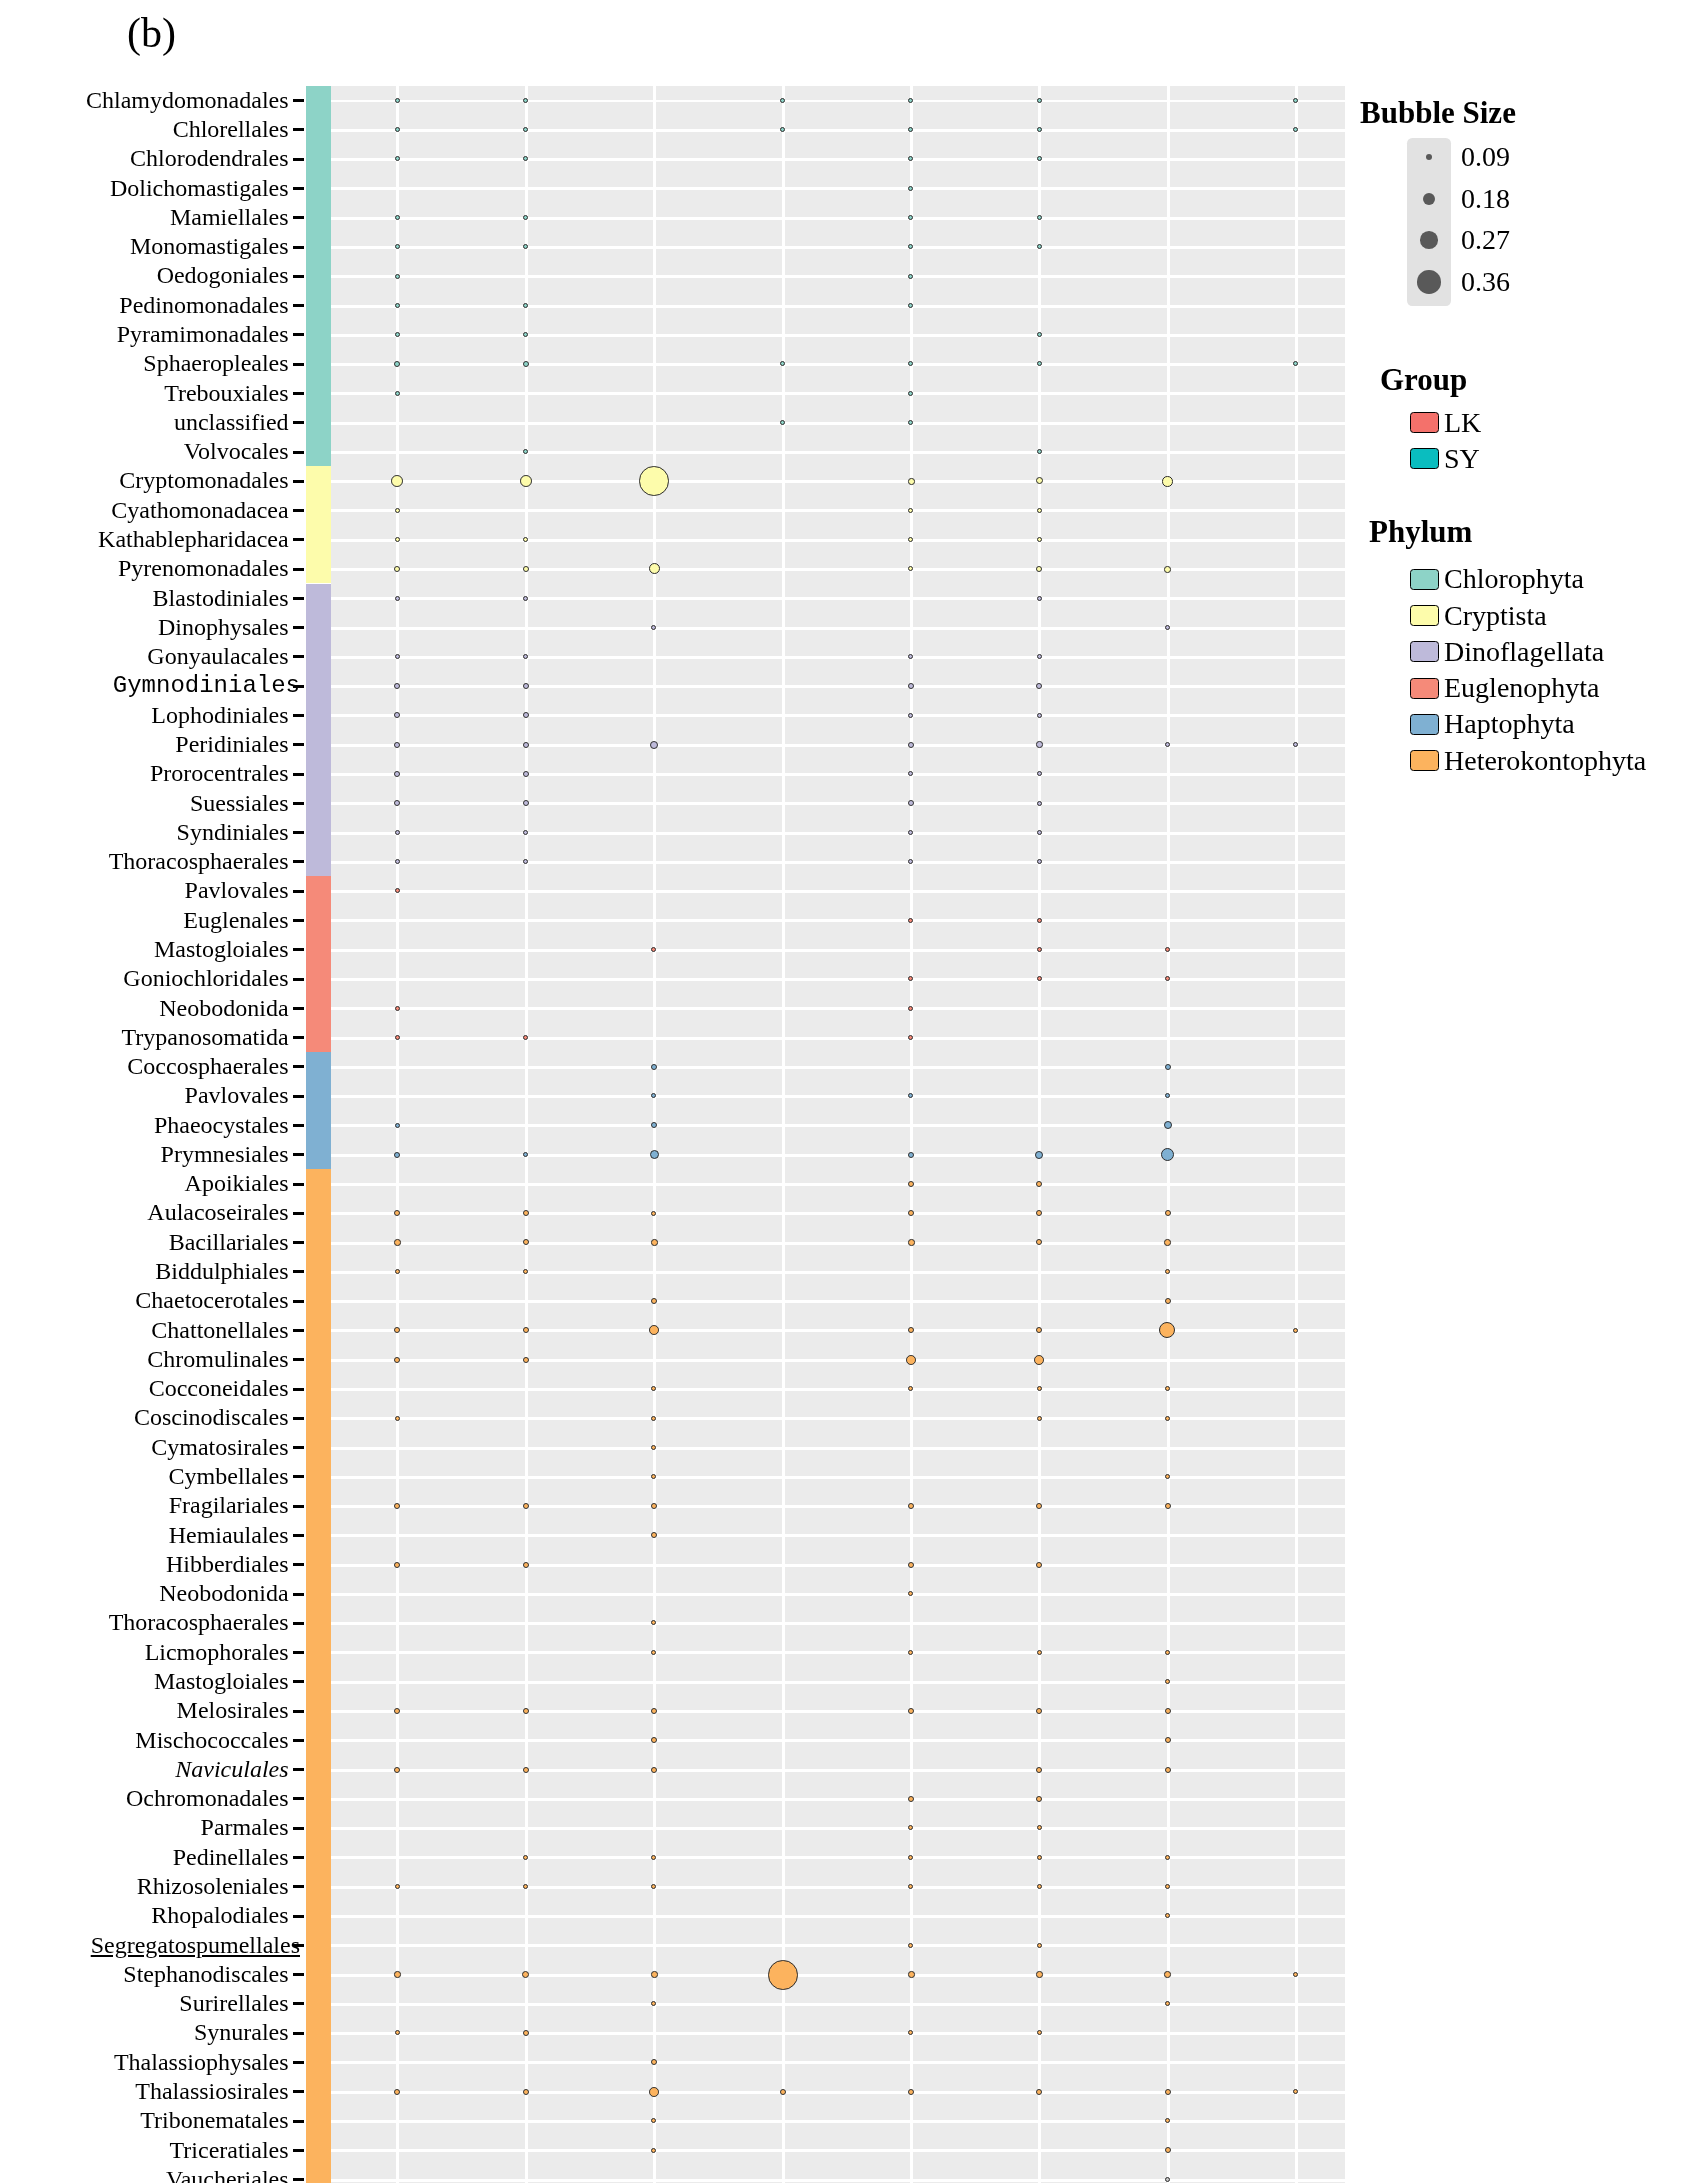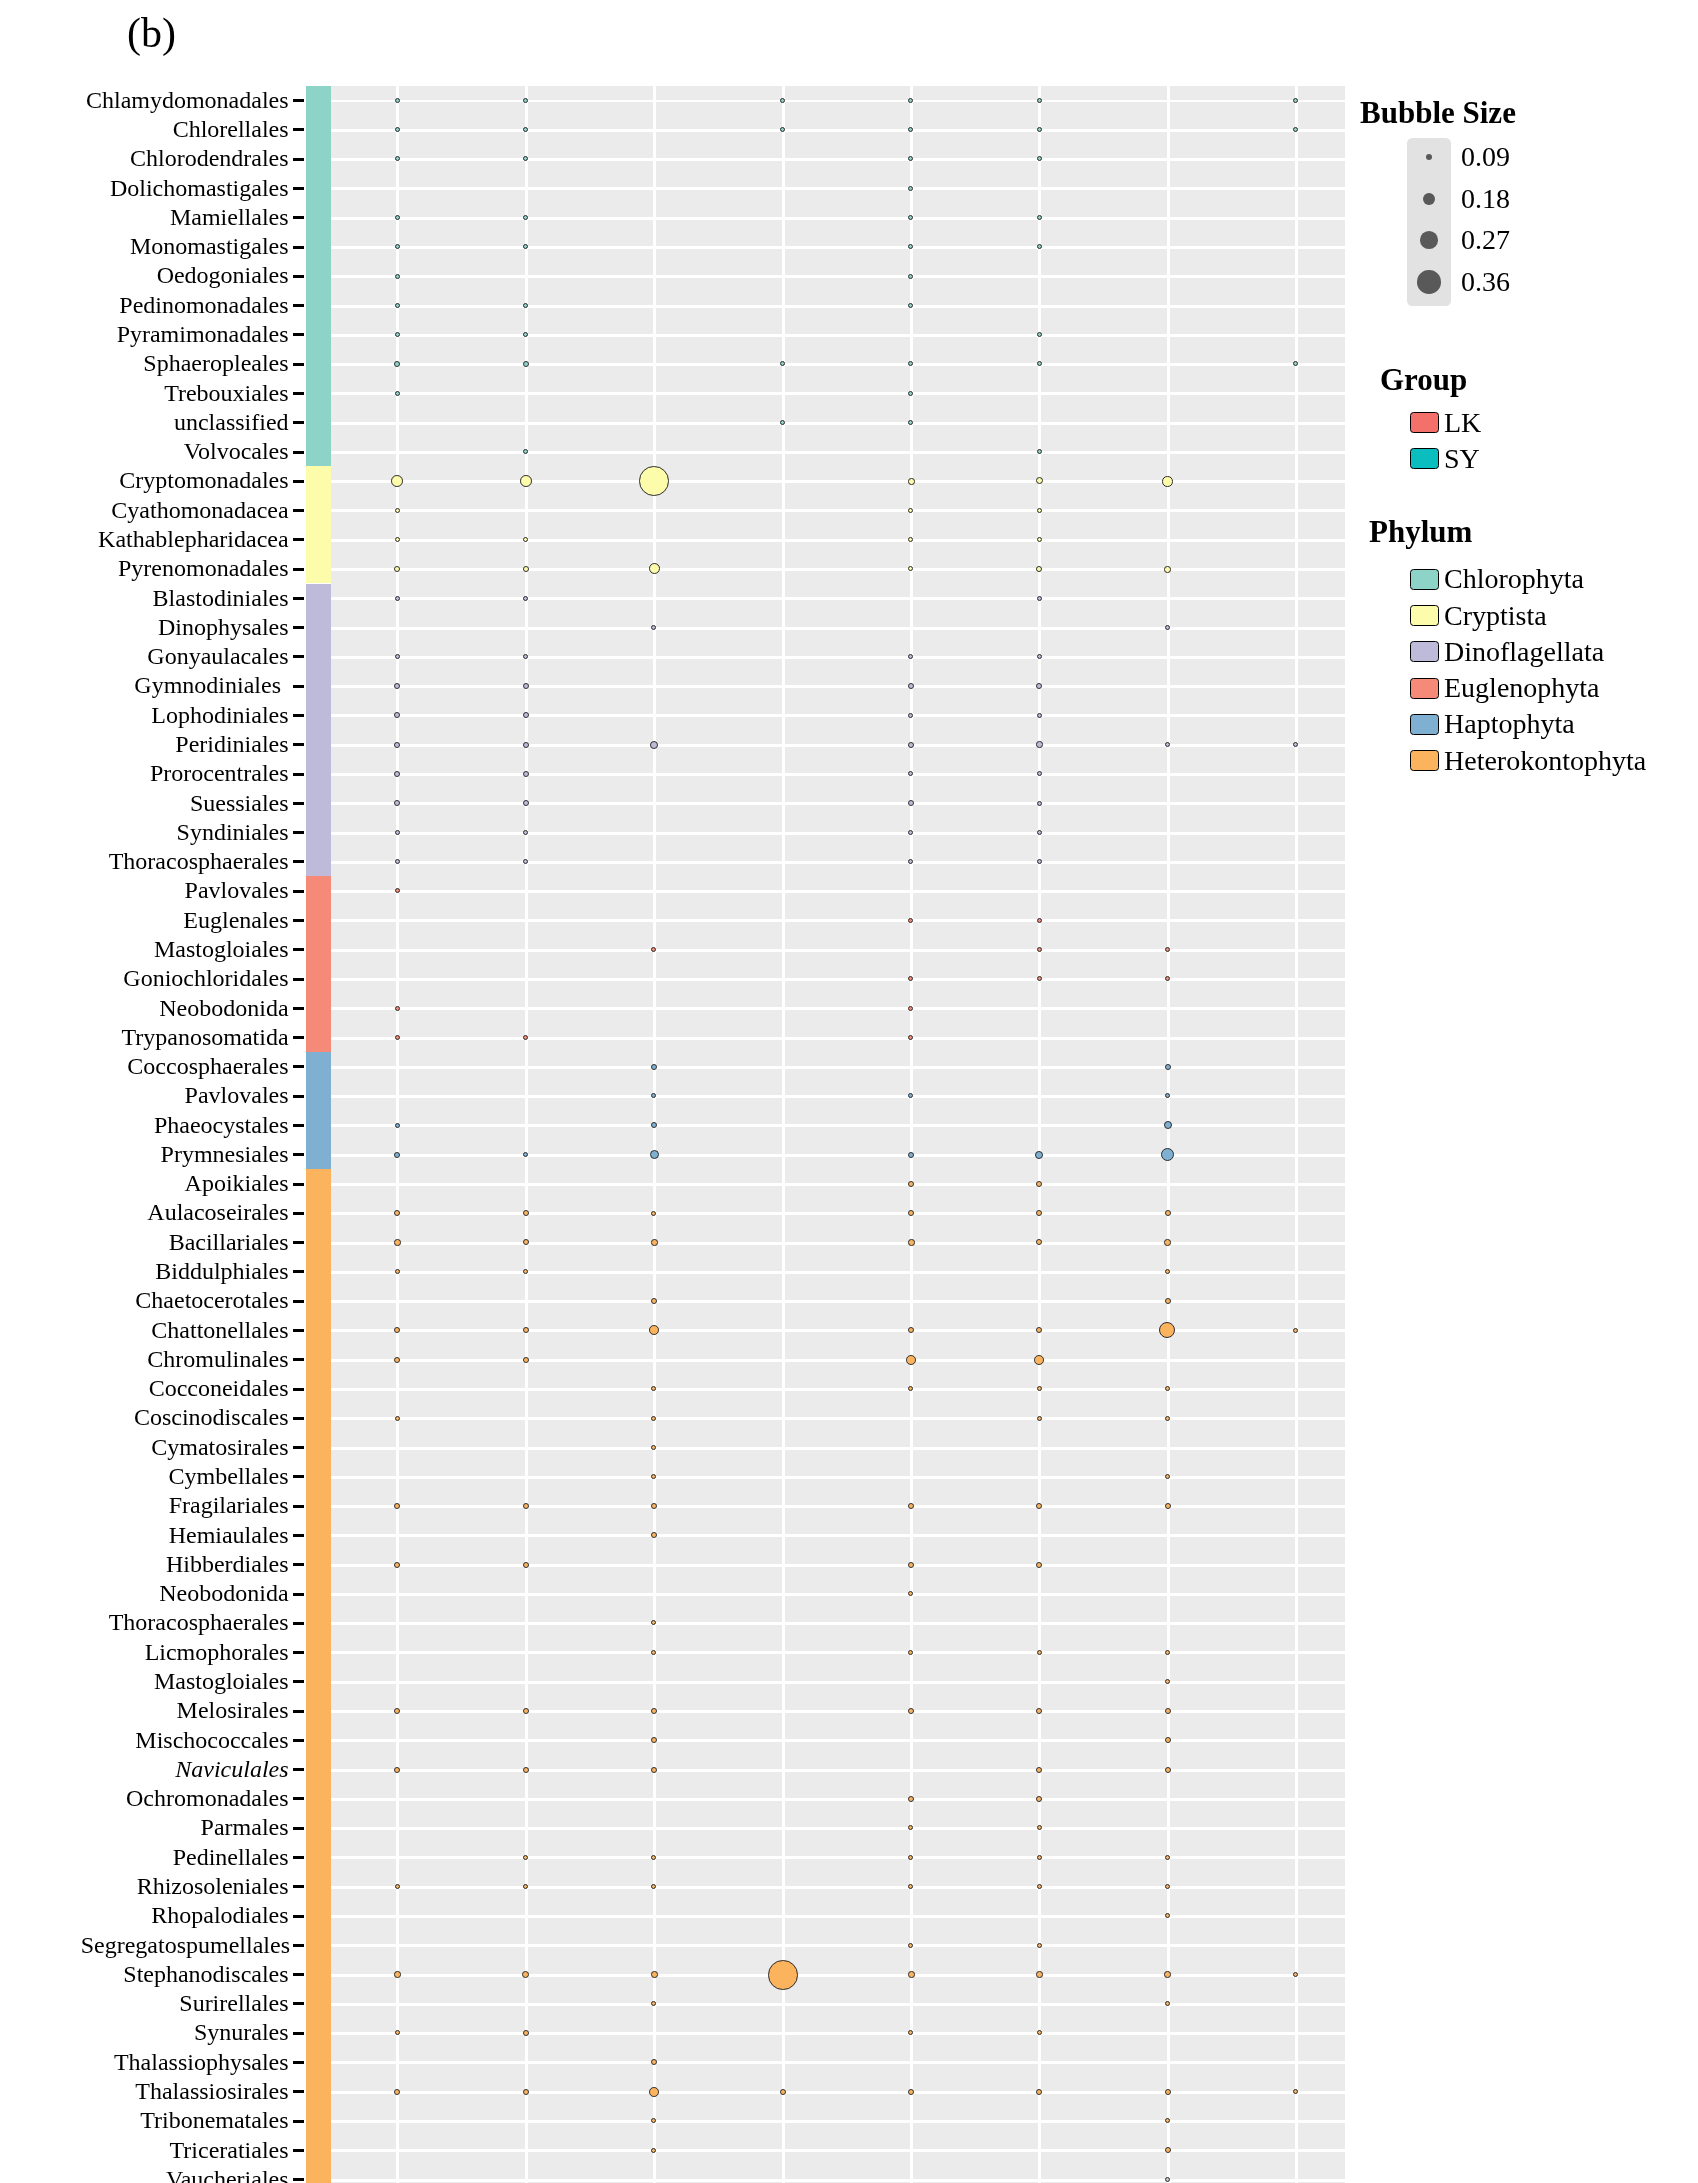--- a/index.html
+++ b/index.html
@@ -153,21 +153,21 @@
       <div class="ylab" style="left: 9.6px; top: 527px;">Kathablepharidacea</div>
       <div class="ytick" style="left: 293px; top: 568px;"></div>
       <div class="ylab" style="left: 9.6px; top: 556px;">Pyrenomonadales</div>
       <div class="ytick" style="left: 293px; top: 597px;"></div>
       <div class="ylab" style="left: 9.6px; top: 586px;">Blastodiniales</div>
       <div class="ytick" style="left: 293px; top: 626px;"></div>
       <div class="ylab" style="left: 9.6px; top: 615px;">Dinophysales</div>
       <div class="ytick" style="left: 293px; top: 655px;"></div>
       <div class="ylab" style="left: 9.6px; top: 644px;">Gonyaulacales</div>
       <div class="ytick" style="left: 293px; top: 685px;"></div>
-      <div class="ylab" style="left: 2px; top: 673px;">Gymnodiniales</div>
+      <div class="ylab" style="left: 21px; top: 673px; font-family: Liberation Mono, monospace;">Gymnodiniales</div>
       <div class="ytick" style="left: 293px; top: 714px;"></div>
       <div class="ylab" style="left: 9.6px; top: 703px;">Lophodiniales</div>
       <div class="ytick" style="left: 293px; top: 743px;"></div>
       <div class="ylab" style="left: 9.6px; top: 732px;">Peridiniales</div>
       <div class="ytick" style="left: 293px; top: 773px;"></div>
       <div class="ylab" style="left: 9.6px; top: 761px;">Prorocentrales</div>
       <div class="ytick" style="left: 293px; top: 802px;"></div>
       <div class="ylab" style="left: 9.6px; top: 791px;">Suessiales</div>
       <div class="ytick" style="left: 293px; top: 831px;"></div>
       <div class="ylab" style="left: 9.6px; top: 820px;">Syndiniales</div>
@@ -239,21 +239,21 @@
       <div class="ylab" style="left: 9.6px; top: 1786px;">Ochromonadales</div>
       <div class="ytick" style="left: 293px; top: 1827px;"></div>
       <div class="ylab" style="left: 9.6px; top: 1815px;">Parmales</div>
       <div class="ytick" style="left: 293px; top: 1856px;"></div>
       <div class="ylab" style="left: 9.6px; top: 1845px;">Pedinellales</div>
       <div class="ytick" style="left: 293px; top: 1885px;"></div>
       <div class="ylab" style="left: 9.6px; top: 1874px;">Rhizosoleniales</div>
       <div class="ytick" style="left: 293px; top: 1915px;"></div>
       <div class="ylab" style="left: 9.6px; top: 1903px;">Rhopalodiales</div>
       <div class="ytick" style="left: 293px; top: 1944px;"></div>
-      <div class="ylab" style="left: 11px; top: 1933px;">Segregatospumellales</div>
+      <div class="ylab" style="left: 21px; top: 1933px; text-decoration: underline;">Segregatospumellales</div>
       <div class="ytick" style="left: 293px; top: 1973px;"></div>
       <div class="ylab" style="left: 9.6px; top: 1962px;">Stephanodiscales</div>
       <div class="ytick" style="left: 293px; top: 2002px;"></div>
       <div class="ylab" style="left: 9.6px; top: 1991px;">Surirellales</div>
       <div class="ytick" style="left: 293px; top: 2032px;"></div>
       <div class="ylab" style="left: 9.6px; top: 2020px;">Synurales</div>
       <div class="ytick" style="left: 293px; top: 2061px;"></div>
       <div class="ylab" style="left: 9.6px; top: 2050px;">Thalassiophysales</div>
       <div class="ytick" style="left: 293px; top: 2090px;"></div>
       <div class="ylab" style="left: 9.6px; top: 2079px;">Thalassiosirales</div>

